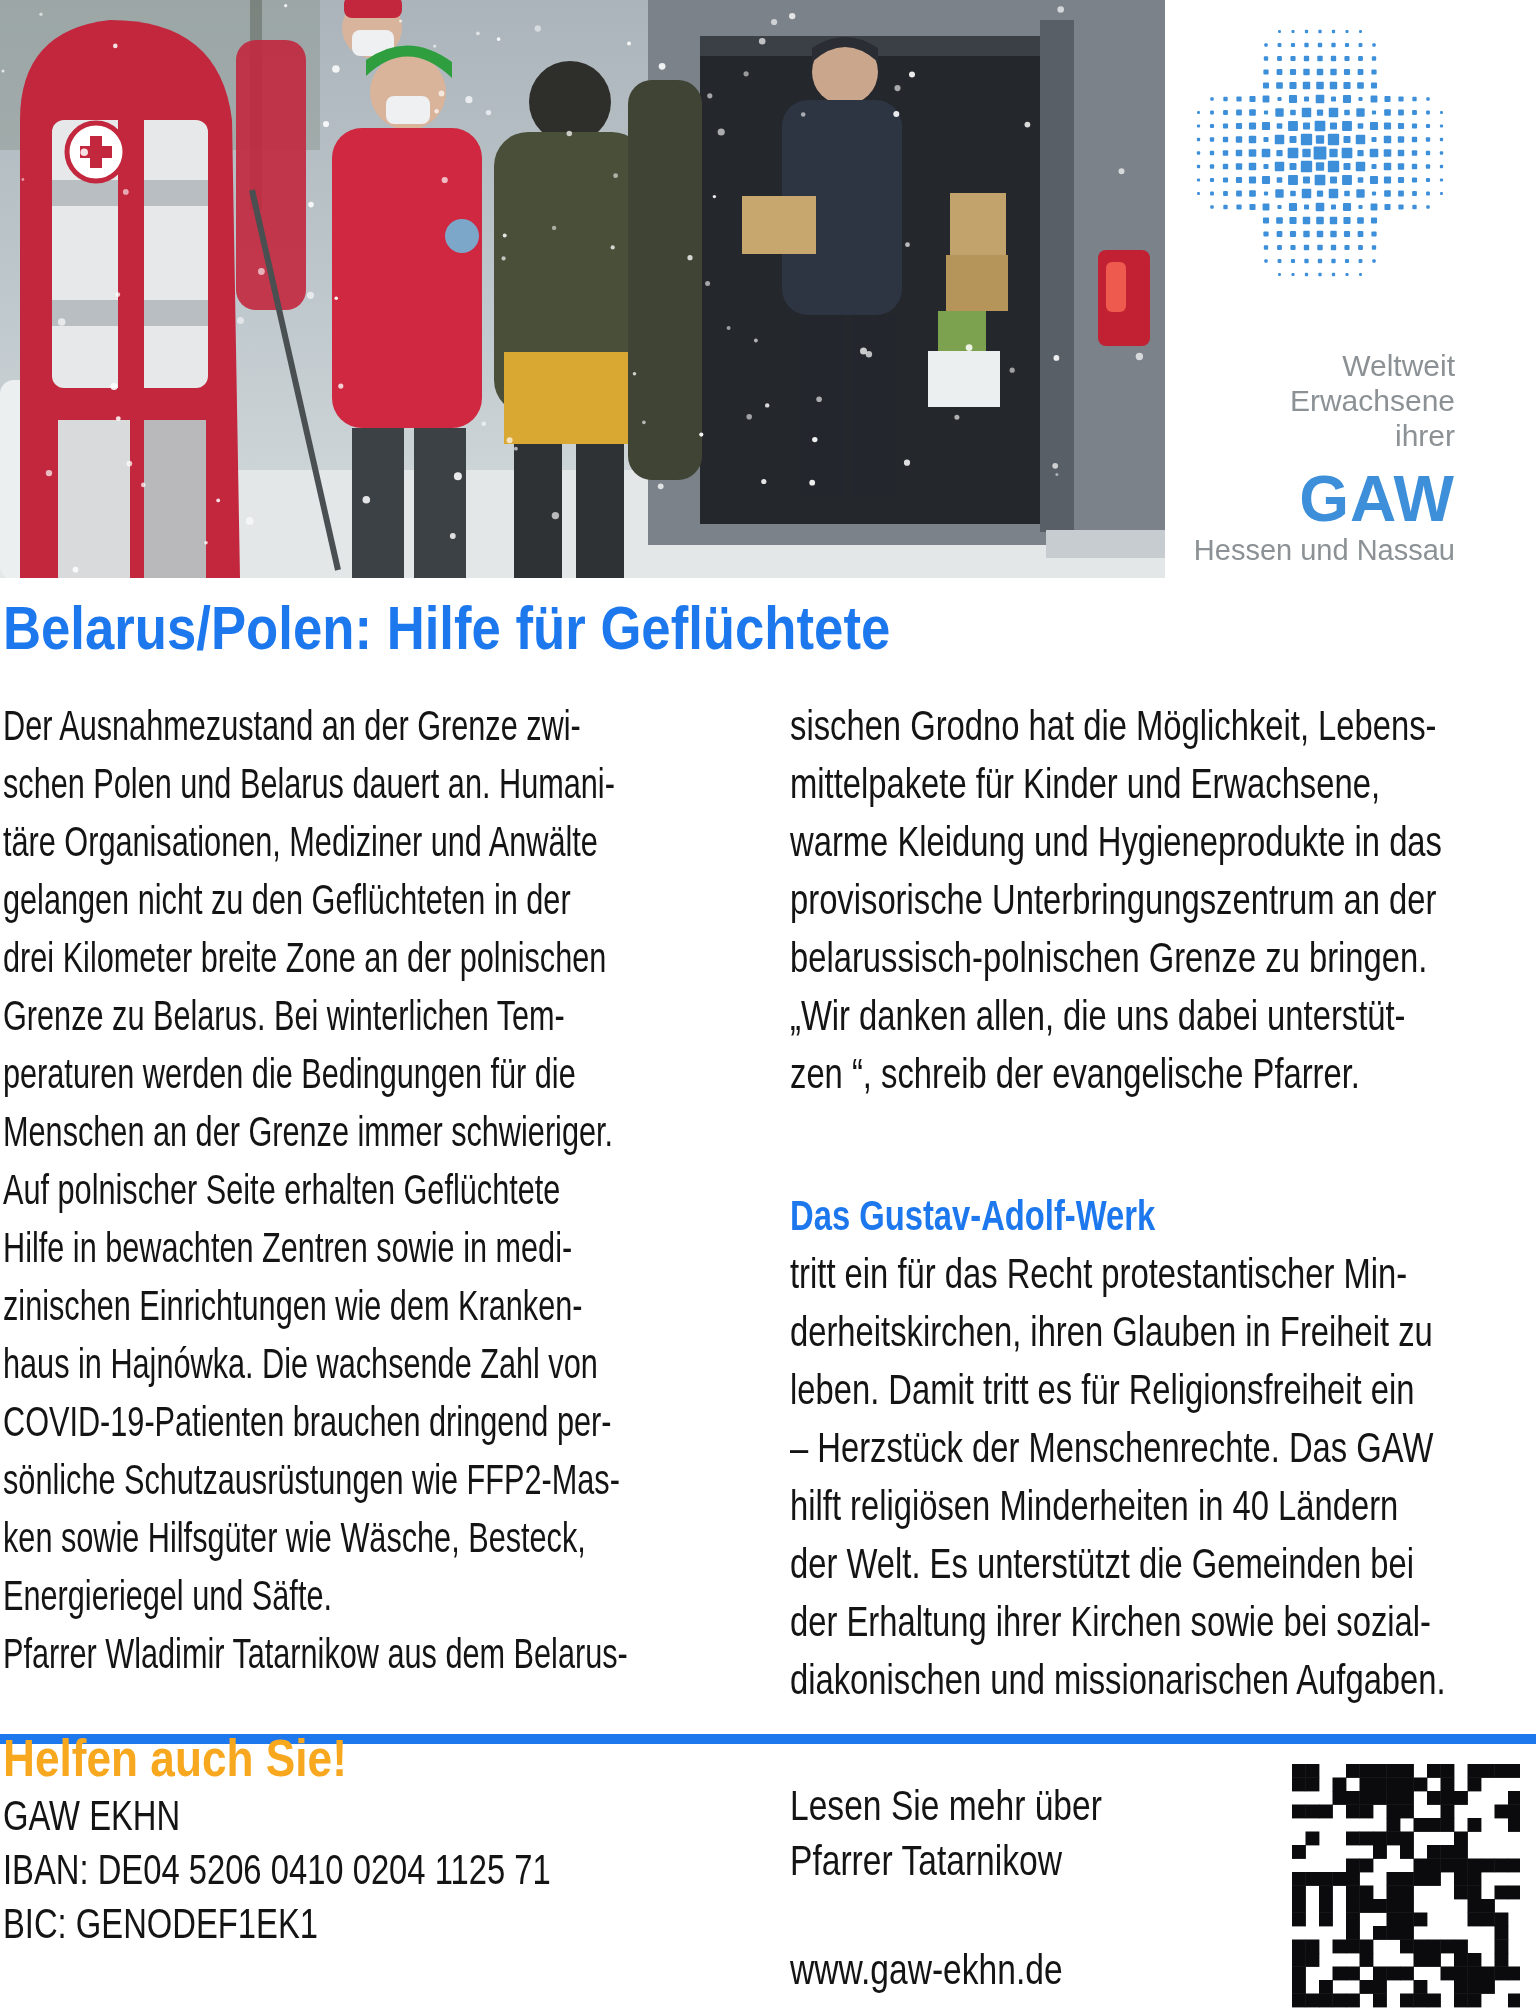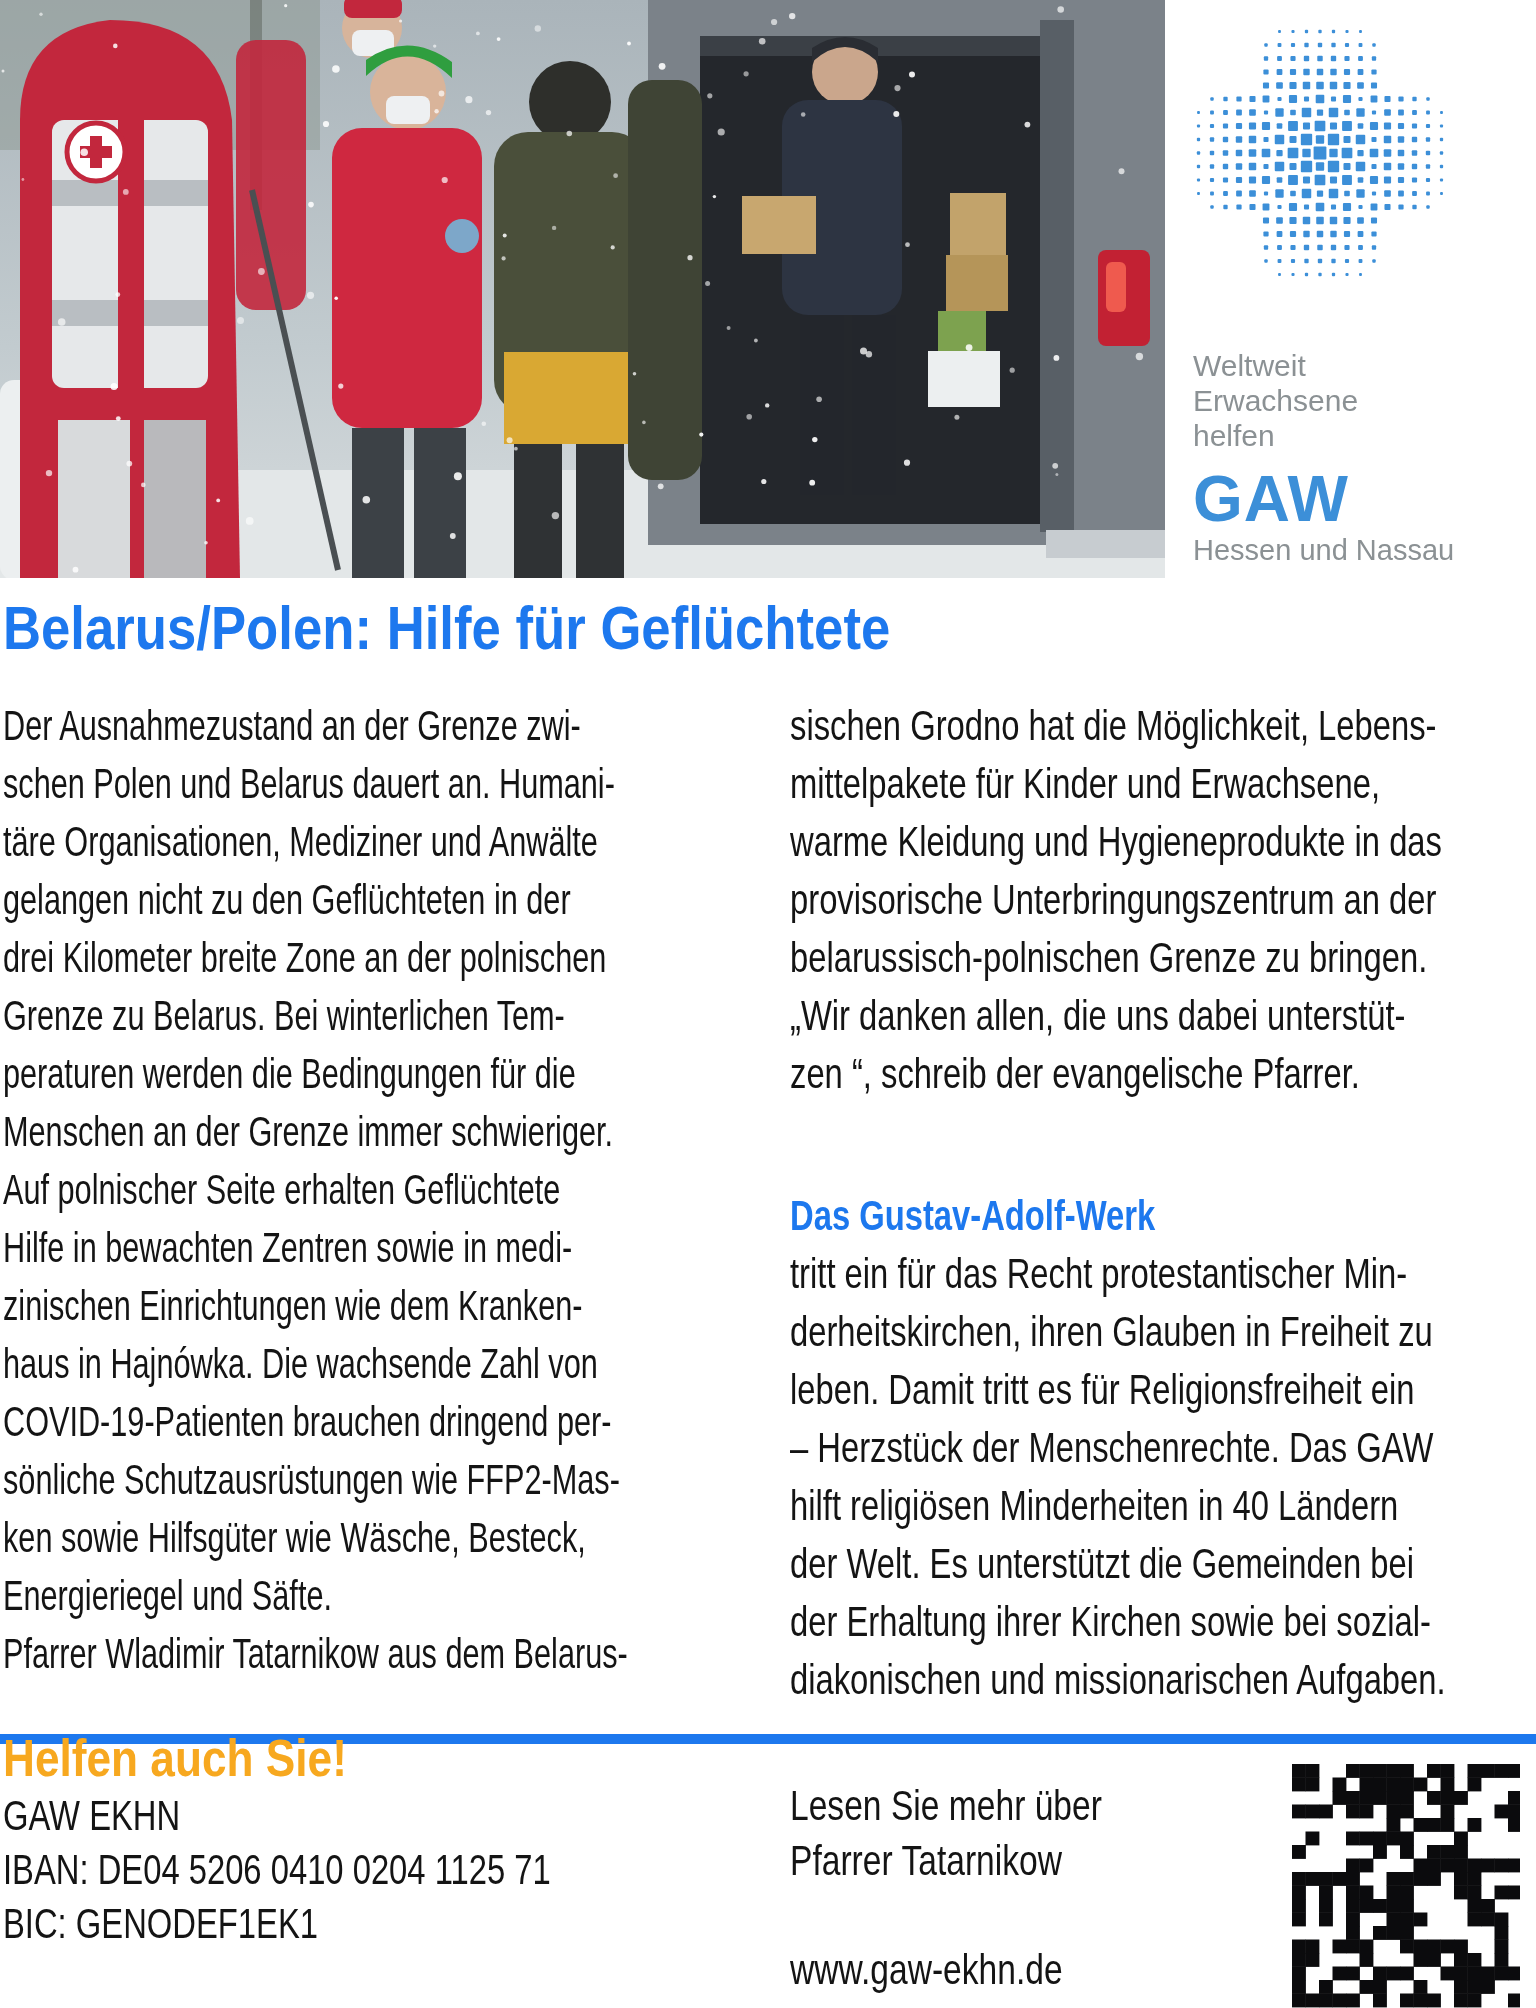--- a/index.html
+++ b/index.html
@@ -3,21 +3,21 @@
 <meta charset="utf-8">
 <style>
   html,body{margin:0;padding:0;background:#ffffff;}
   #page{position:relative;width:1536px;height:2008px;background:#fff;overflow:hidden;
         font-family:"Liberation Sans","DejaVu Sans",sans-serif;color:#141414;}
 
   
   #photo{position:absolute;left:0;top:0;width:1165px;height:578px;overflow:hidden;background:#b9c3c9;}
   #logo-panel{position:absolute;left:1165px;top:0;width:371px;height:578px;background:#fff;}
   #halftone{position:absolute;left:20px;top:18px;width:270px;height:270px;}
-  #logo-text{position:absolute;left:0;top:348px;width:290px;padding-left:28px;}
+  #logo-text{position:absolute;left:0;top:348px;width:290px;text-align:right;}
   .tagline-line{font-size:30px;line-height:35px;color:#8b9194;}
   #logo-name{font-size:64px;line-height:68px;font-weight:bold;color:var(--logo-blue);letter-spacing:1px;margin-top:12px;}
   #logo-region{font-size:29px;line-height:34px;color:#8b9194;}
 
   
   #headline{position:absolute;left:3px;top:592px;width:1300px;transform:scaleX(.85);transform-origin:0 0;
             font-size:62px;line-height:72px;font-weight:bold;color:var(--accent-blue);white-space:nowrap;}
 
   
   .tline{line-height:58px;white-space:nowrap;}
@@ -469,21 +469,21 @@
         <rect x="254.85407719752214" y="119.85407719752214" width="3.2918456049557125" height="3.2918456049557125" rx="1" fill="#3c8fd8"></rect>
         <rect x="254.825" y="133.325" width="3.3499999999999996" height="3.3499999999999996" rx="1" fill="#3c8fd8"></rect>
         <rect x="254.85407719752214" y="146.85407719752214" width="3.2918456049557125" height="3.2918456049557125" rx="1" fill="#3c8fd8"></rect>
         <rect x="254.94026084007876" y="160.44026084007876" width="3.1194783198424663" height="3.1194783198424663" rx="1" fill="#3c8fd8"></rect>
         <rect x="255.0805873147652" y="174.0805873147652" width="2.838825370469605" height="2.838825370469605" rx="1" fill="#3c8fd8"></rect>
       </svg>
     <div id="logo-text">
       <div>
           <div class="tagline-line">Weltweit</div>
           <div class="tagline-line">Erwachsene</div>
-          <div class="tagline-line">helfen</div>
+          <div class="tagline-line">ihrer</div>
         </div>
       <div id="logo-name">GAW</div>
       <div id="logo-region">Hessen und Nassau</div>
     </div>
   </div>
 
   <h1 id="headline" style="margin:0;">Belarus/Polen: Hilfe für Geflüchtete</h1>
 
   <div id="col-left">
       <div class="tline">Der Ausnahmezustand an der Grenze zwi-</div>

